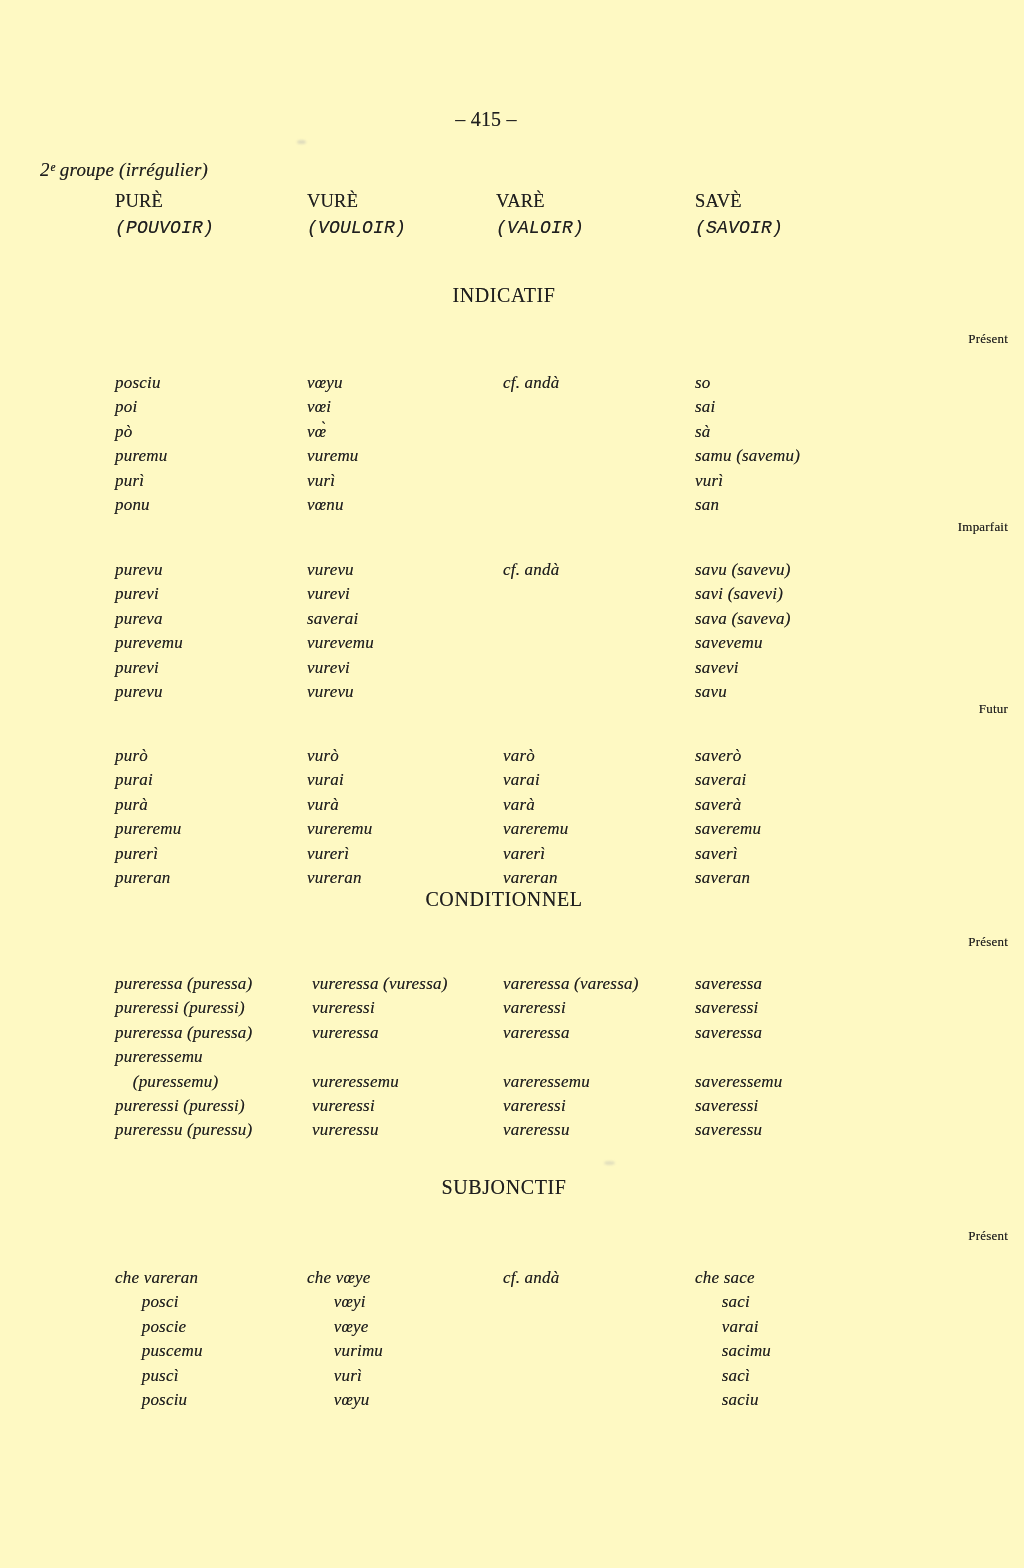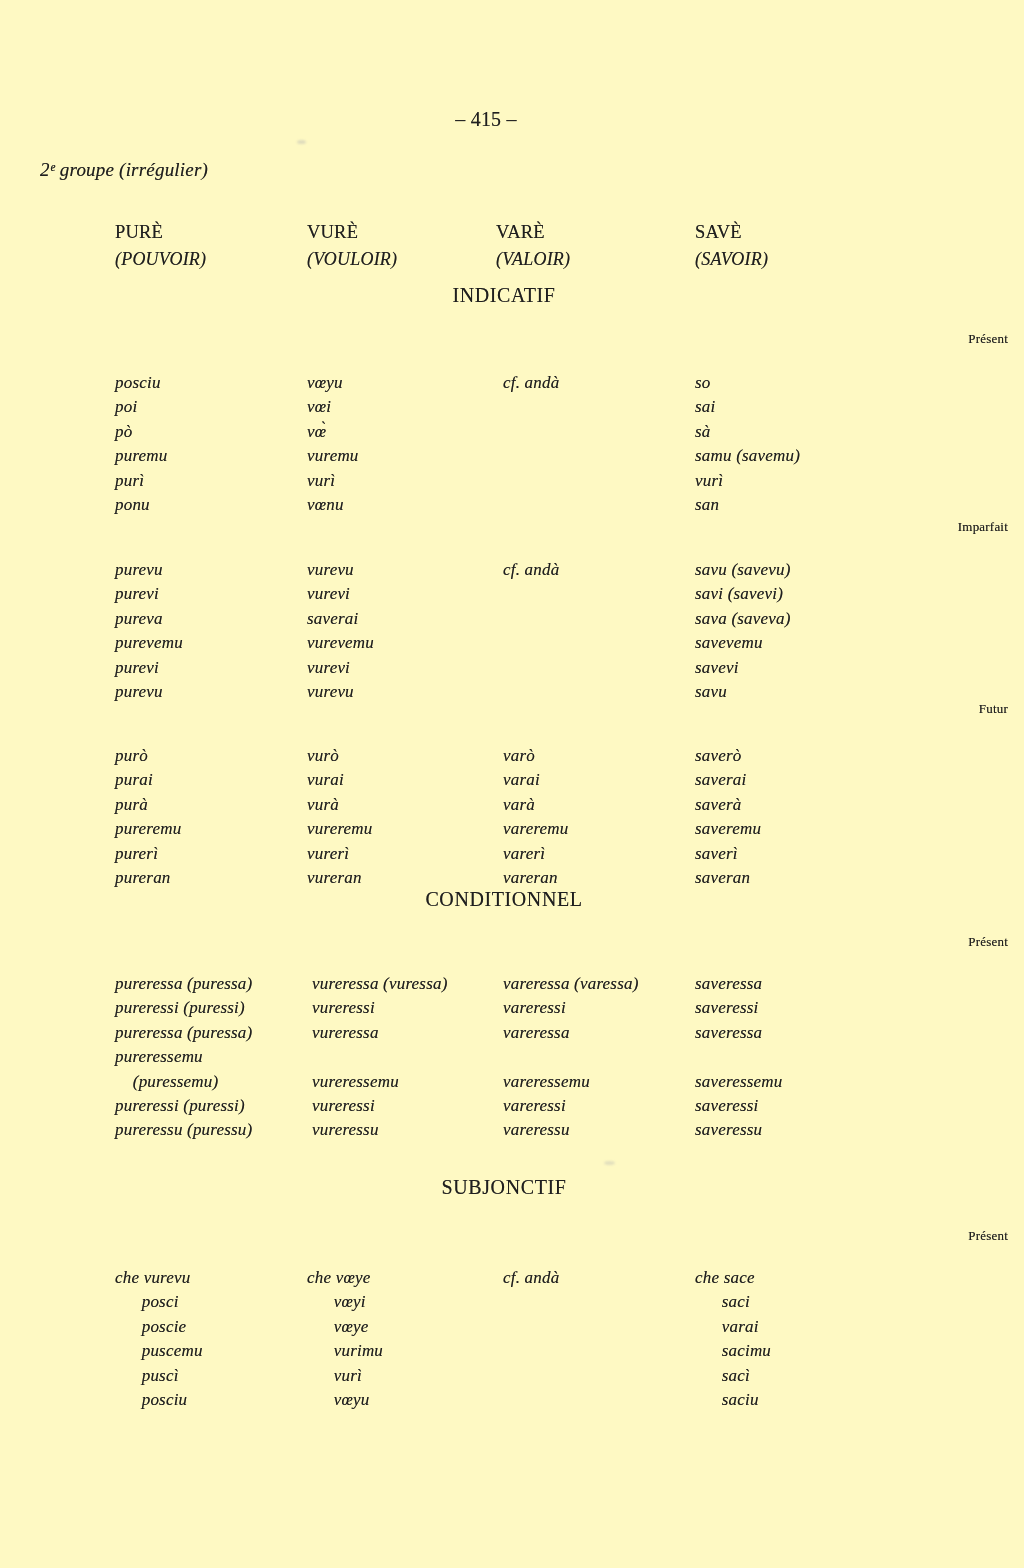--- a/index.html
+++ b/index.html
@@ -20,23 +20,23 @@
     letter-spacing:0.2px;
   }
   .page-number{
     top:108px;left:0;width:972px;text-align:center;
     font-size:20px;
   }
   .subtitle{
     top:159px;left:0;width:972px;
     font-size:19px;font-style:italic;margin-left:40px;
   }
-  .colhead{top:219px;width:220px;}
+  .colhead{top:188px;width:220px;}
   .colhead .verb{position:static;display:block;font-size:18.5px;line-height:27px;}
-  .colhead .gloss{position:static;display:block;font-size:18px;font-style:italic;line-height:27px;}
+  .colhead .gloss{position:static;display:block;font-size:18px;font-style:italic;line-height:27px;font-family:Liberation Mono, monospace;}
   .sec-heading{
     left:0;width:1008px;text-align:center;
     font-size:20px;letter-spacing:0.6px;
   }
   .tense-label{
     left:0;width:1008px;text-align:right;
     font-size:13px;
   }
   .rows{left:0;top:0;width:1024px;}
   .col{top:16px;width:260px;font-style:italic;}
@@ -217,21 +217,21 @@
         <div class="line txt">saveressi</div>
         <div class="line txt">saveressu</div>
       </div>
   </div>
 
   <div class="txt sec-heading" style="top:1176px">SUBJONCTIF</div>
 
   <div class="txt tense-label" style="top:1228px">Présent</div>
   <div class="rows" style="top:1250px;height:147px">
     <div class="col" style="left:115px">
-        <div class="line txt">che vurevu</div>
+        <div class="line txt">che vareran</div>
         <div class="line txt">      posci</div>
         <div class="line txt">      poscie</div>
         <div class="line txt">      puscemu</div>
         <div class="line txt">      puscì</div>
         <div class="line txt">      posciu</div>
       </div>
     <div class="col" style="left:307px">
         <div class="line txt">che vœye</div>
         <div class="line txt">      vœyi</div>
         <div class="line txt">      vœye</div>

